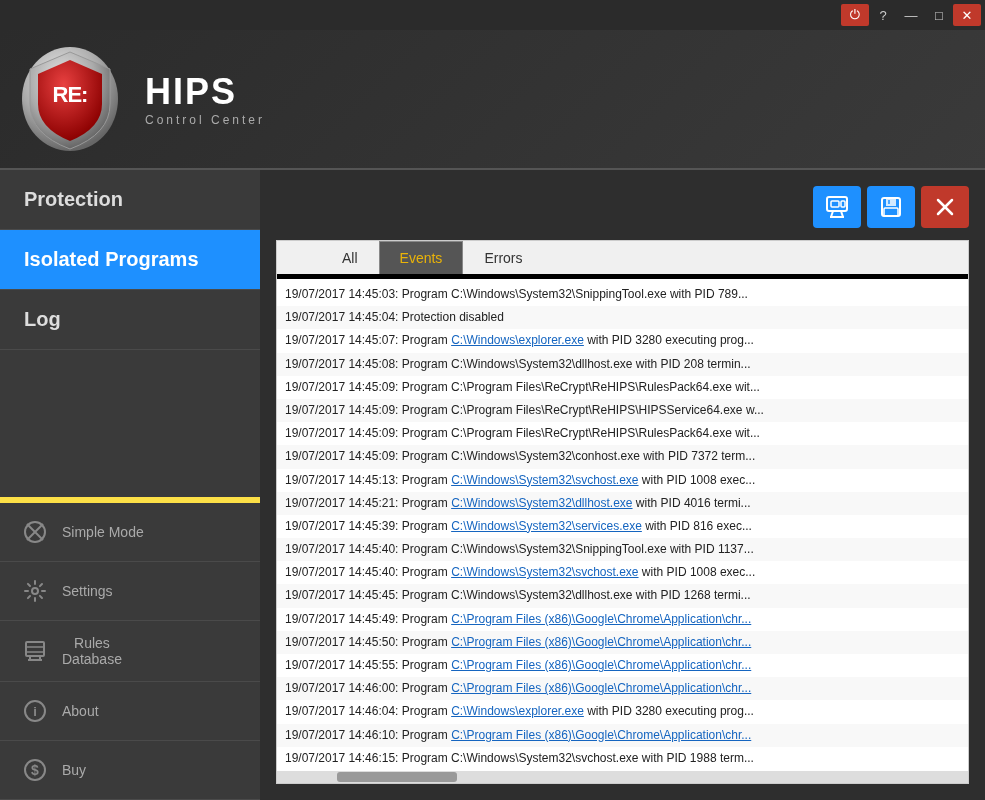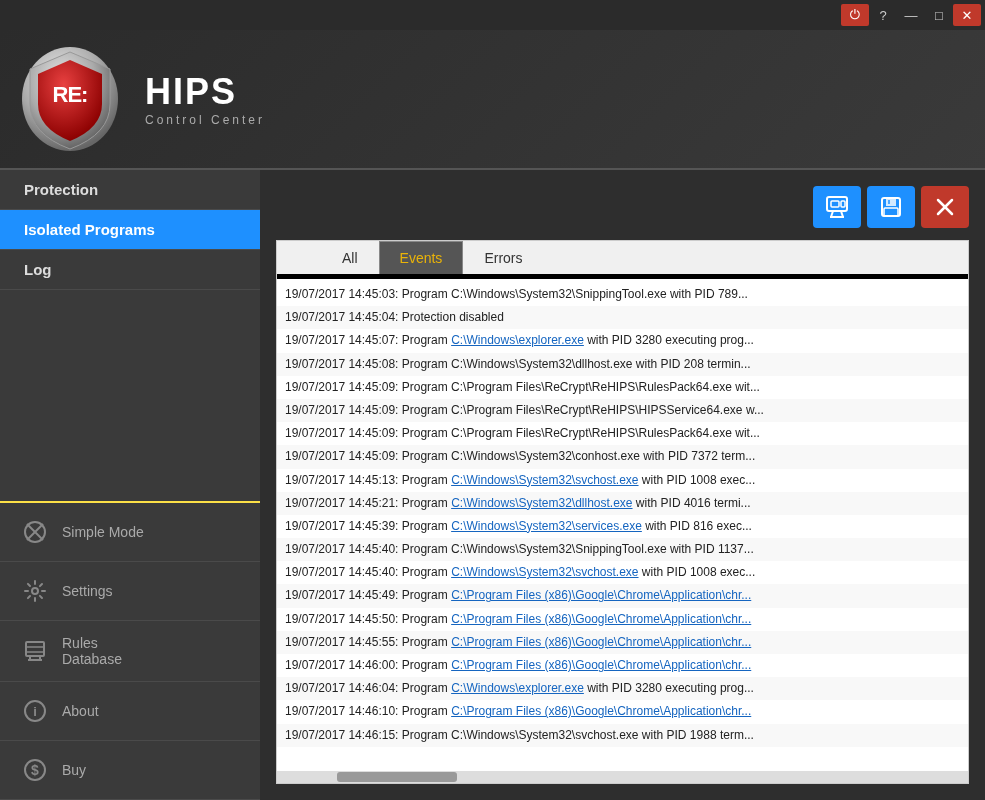--- a/index.html
+++ b/index.html
@@ -90,35 +90,36 @@
     
     .sidebar {
       width: 260px;
       background: #3a3a3a;
       display: flex;
       flex-direction: column;
       flex-shrink: 0;
     }
 
     .nav-item {
-      padding: 11px 24px;
+      padding: 18px 24px;
       color: #ddd;
-      font-size: 15px;
+      font-size: 20px;
       font-weight: 600;
       cursor: pointer;
       border-bottom: 1px solid #4a4a4a;
     }
     .nav-item.active {
       background: #1e90ff;
       color: white;
     }
 
     .sidebar-bottom {
       margin-top: auto;
-      border-top: 2px solid #fde047;
+      border-top: 6px solid #fde047;
+      text-align: center;
     }
 
     .sidebar-icon-item {
       display: flex;
       align-items: center;
       padding: 14px 20px;
       color: #aaa;
       font-size: 14px;
       cursor: pointer;
       border-bottom: 1px solid #4a4a4a;
@@ -390,20 +391,21 @@
           <div class="log-entry">19/07/2017 14:45:08: Program C:\Windows\System32\dllhost.exe with PID 208 termin...</div>
           <div class="log-entry">19/07/2017 14:45:09: Program C:\Program Files\ReCrypt\ReHIPS\RulesPack64.exe wit...</div>
           <div class="log-entry">19/07/2017 14:45:09: Program C:\Program Files\ReCrypt\ReHIPS\HIPSService64.exe w...</div>
           <div class="log-entry">19/07/2017 14:45:09: Program C:\Program Files\ReCrypt\ReHIPS\RulesPack64.exe wit...</div>
           <div class="log-entry">19/07/2017 14:45:09: Program C:\Windows\System32\conhost.exe with PID 7372 term...</div>
           <div class="log-entry">19/07/2017 14:45:13: Program <span class="log-link">C:\Windows\System32\svchost.exe</span> with PID 1008 exec...</div>
           <div class="log-entry">19/07/2017 14:45:21: Program <span class="log-link">C:\Windows\System32\dllhost.exe</span> with PID 4016 termi...</div>
           <div class="log-entry">19/07/2017 14:45:39: Program <span class="log-link">C:\Windows\System32\services.exe</span> with PID 816 exec...</div>
           <div class="log-entry">19/07/2017 14:45:40: Program C:\Windows\System32\SnippingTool.exe with PID 1137...</div>
           <div class="log-entry">19/07/2017 14:45:40: Program <span class="log-link">C:\Windows\System32\svchost.exe</span> with PID 1008 exec...</div>
+          <div class="log-entry">19/07/2017 14:45:45: Program C:\Windows\System32\dllhost.exe with PID 1268 termi...</div>
           <div class="log-entry">19/07/2017 14:45:49: Program <span class="log-link">C:\Program Files (x86)\Google\Chrome\Application\chr...</span></div>
           <div class="log-entry">19/07/2017 14:45:50: Program <span class="log-link">C:\Program Files (x86)\Google\Chrome\Application\chr...</span></div>
           <div class="log-entry">19/07/2017 14:45:55: Program <span class="log-link">C:\Program Files (x86)\Google\Chrome\Application\chr...</span></div>
           <div class="log-entry">19/07/2017 14:46:00: Program <span class="log-link">C:\Program Files (x86)\Google\Chrome\Application\chr...</span></div>
           <div class="log-entry">19/07/2017 14:46:04: Program <span class="log-link">C:\Windows\explorer.exe</span> with PID 3280 executing prog...</div>
           <div class="log-entry">19/07/2017 14:46:10: Program <span class="log-link">C:\Program Files (x86)\Google\Chrome\Application\chr...</span></div>
           <div class="log-entry">19/07/2017 14:46:15: Program C:\Windows\System32\svchost.exe with PID 1988 term...</div>
         </div>
 
       <div class="scroll-bar-area">

